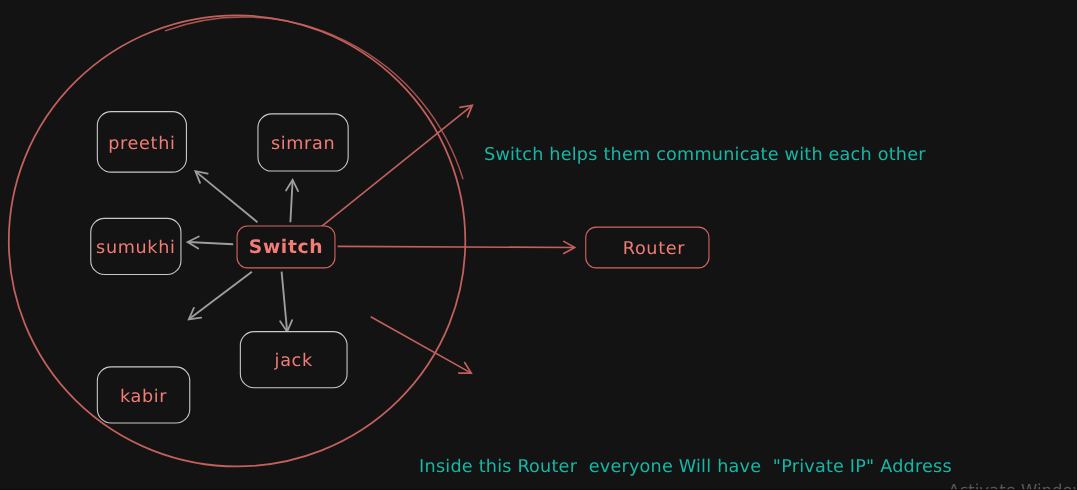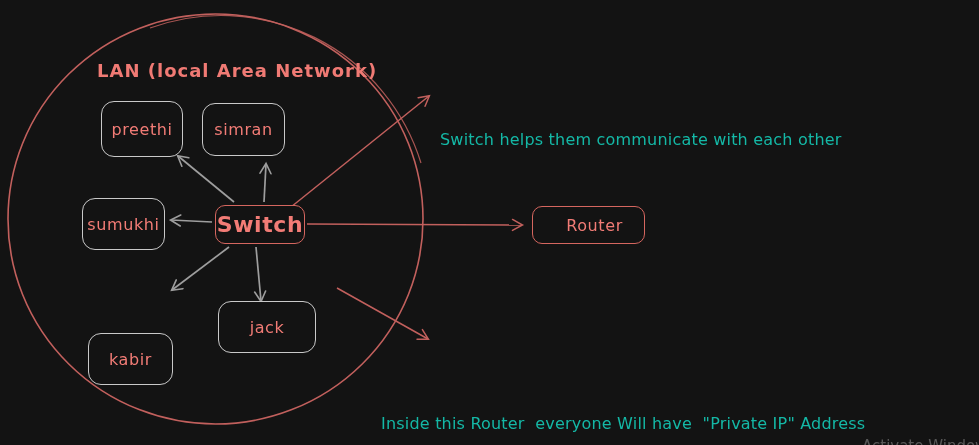--- a/index.html
+++ b/index.html
@@ -33,21 +33,21 @@
     display: flex;
     align-items: center;
     justify-content: center;
     color: #f27c76;
     font-size: 16px;
     letter-spacing: 0.6px;
     box-sizing: border-box;
     white-space: pre;
   }
   .node.red { border-color: #d5665f; border-radius: 10px; }
-  .node.switch { font-size: 22px; font-weight: bold; }
+  .node.switch { font-size: 17px; font-weight: bold; }
   .note {
     position: absolute;
     color: #14b8a6;
     font-size: 16px;
     line-height: 24px;
     letter-spacing: 0.2px;
     white-space: pre;
   }
   .note .line { display: block; }
   .watermark {
@@ -81,25 +81,24 @@
     <line x1="264" y1="202" x2="266" y2="164" stroke="#9e9e9e" stroke-width="1.7" marker-end="url(#ah-gray)"></line>
     <line x1="212" y1="222" x2="171" y2="220" stroke="#9e9e9e" stroke-width="1.7" marker-end="url(#ah-gray)"></line>
     <line x1="229" y1="247" x2="172" y2="290" stroke="#9e9e9e" stroke-width="1.7" marker-end="url(#ah-gray)"></line>
     <line x1="256" y1="247" x2="261" y2="301" stroke="#9e9e9e" stroke-width="1.7" marker-end="url(#ah-gray)"></line>
 
     <line x1="291" y1="207" x2="429" y2="96" stroke="#c2605d" stroke-width="1.5" marker-end="url(#ah-red)"></line>
     <line x1="307" y1="224" x2="522" y2="225" stroke="#c2605d" stroke-width="1.5" marker-end="url(#ah-red)"></line>
     <line x1="337" y1="288" x2="428" y2="339" stroke="#c2605d" stroke-width="1.5" marker-end="url(#ah-red)"></line>
   </svg>
 
-  <div class="lan-title">LAN (local Area Network)</div>
 
-  <div class="node" style="left:101px; top:101px; width:82px; height:56px;">preethi</div>
+  <div class="node" style="left:88px; top:101px; width:82px; height:56px;">preethi</div>
 
-  <div class="node" style="left:202px; top:103px; width:83px; height:53px;">simran</div>
+  <div class="node" style="left:234px; top:103px; width:83px; height:53px;">simran</div>
 
   <div class="node" style="left:82px; top:198px; width:83px; height:52px;">sumukhi</div>
 
   <div class="node red switch" style="left:215px; top:205px; width:90px; height:39px;">Switch</div>
 
   <div class="node" style="left:88px; top:293px; width:85px; height:52px;margin-top:40px;">kabir</div>
 
   <div class="node" style="left:218px; top:301px; width:98px; height:52px;">jack</div>
 
   <div class="node red" style="left:532px; top:206px; width:113px; height:38px;padding-left:12px;">Router</div>

